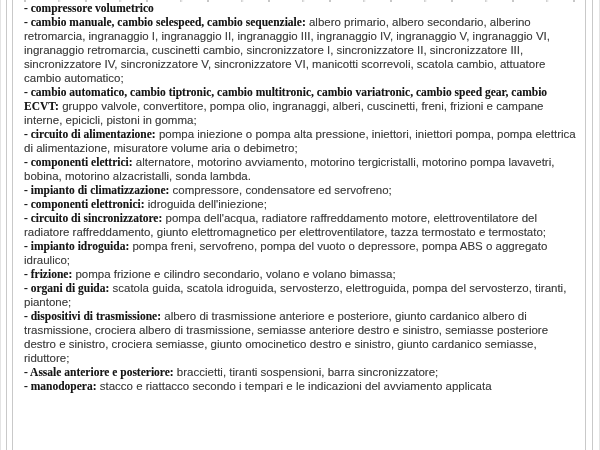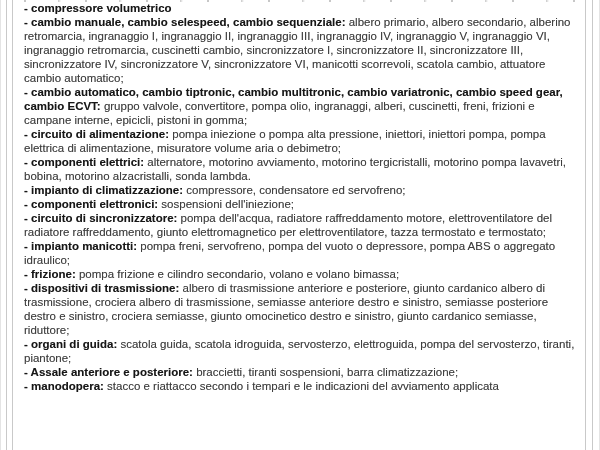--- a/index.html
+++ b/index.html
@@ -59,20 +59,21 @@
     color: #3d3d3d;
     text-shadow: 0 0 0.6px rgba(80,80,80,0.45);
   }
   .item {
     margin: 0;
     padding: 0;
   }
   .item b {
     color: #161616;
     font-weight: bold;
+    font-family: Liberation Serif, serif;
   }
 </style>
 </head>
 <body>
 
 <div class="edge-strip left"></div>
 <div class="edge-strip right"></div>
 <div class="frame-line l1"></div>
 <div class="frame-line l2"></div>
 <div class="frame-line r1"></div>
@@ -80,21 +81,21 @@
 
 <div class="top-clipped-line"></div>
 
 <main class="content">
   <p class="item"><b>- compressore volumetrico</b><span></span></p>
   <p class="item"><b>- cambio manuale, cambio selespeed, cambio sequenziale:</b><span> albero primario, albero secondario, alberino retromarcia, ingranaggio I, ingranaggio II, ingranaggio III, ingranaggio IV, ingranaggio V, ingranaggio VI, ingranaggio retromarcia, cuscinetti cambio, sincronizzatore I, sincronizzatore II, sincronizzatore III, sincronizzatore IV, sincronizzatore V, sincronizzatore VI, manicotti scorrevoli, scatola cambio, attuatore cambio automatico;</span></p>
   <p class="item"><b>- cambio automatico, cambio tiptronic, cambio multitronic, cambio variatronic, cambio speed gear, cambio ECVT:</b><span> gruppo valvole, convertitore, pompa olio, ingranaggi, alberi, cuscinetti, freni, frizioni e campane interne, epicicli, pistoni in gomma;</span></p>
   <p class="item"><b>- circuito di alimentazione:</b><span> pompa iniezione o pompa alta pressione, iniettori, iniettori pompa, pompa elettrica di alimentazione, misuratore volume aria o debimetro;</span></p>
   <p class="item"><b>- componenti elettrici:</b><span> alternatore, motorino avviamento, motorino tergicristalli, motorino pompa lavavetri, bobina, motorino alzacristalli, sonda lambda.</span></p>
   <p class="item"><b>- impianto di climatizzazione:</b><span> compressore, condensatore ed servofreno;</span></p>
-  <p class="item"><b>- componenti elettronici:</b><span> sospensioni dell'iniezione;</span></p>
+  <p class="item"><b>- componenti elettronici:</b><span> idroguida dell'iniezione;</span></p>
   <p class="item"><b>- circuito di sincronizzatore:</b><span> pompa dell'acqua, radiatore raffreddamento motore, elettroventilatore del radiatore raffreddamento, giunto elettromagnetico per elettroventilatore, tazza termostato e termostato;</span></p>
-  <p class="item"><b>- impianto manicotti:</b><span> pompa freni, servofreno, pompa del vuoto o depressore, pompa ABS o aggregato idraulico;</span></p>
+  <p class="item"><b>- impianto idroguida:</b><span> pompa freni, servofreno, pompa del vuoto o depressore, pompa ABS o aggregato idraulico;</span></p>
   <p class="item"><b>- frizione:</b><span> pompa frizione e cilindro secondario, volano e volano bimassa;</span></p>
+  <p class="item"><b>- organi di guida:</b><span> scatola guida, scatola idroguida, servosterzo, elettroguida, pompa del servosterzo, tiranti, piantone;</span></p>
   <p class="item"><b>- dispositivi di trasmissione:</b><span> albero di trasmissione anteriore e posteriore, giunto cardanico albero di trasmissione, crociera albero di trasmissione, semiasse anteriore destro e sinistro, semiasse posteriore destro e sinistro, crociera semiasse, giunto omocinetico destro e sinistro, giunto cardanico semiasse, riduttore;</span></p>
-  <p class="item"><b>- organi di guida:</b><span> scatola guida, scatola idroguida, servosterzo, elettroguida, pompa del servosterzo, tiranti, piantone;</span></p>
-  <p class="item"><b>- Assale anteriore e posteriore:</b><span> braccietti, tiranti sospensioni, barra climatizzazione;</span></p>
+  <p class="item"><b>- Assale anteriore e posteriore:</b><span> braccietti, tiranti sospensioni, barra sincronizzatore;</span></p>
   <p class="item"><b>- manodopera:</b><span> stacco e riattacco secondo i tempari e le indicazioni del avviamento applicata</span></p>
 </main>
 
 </body></html>

